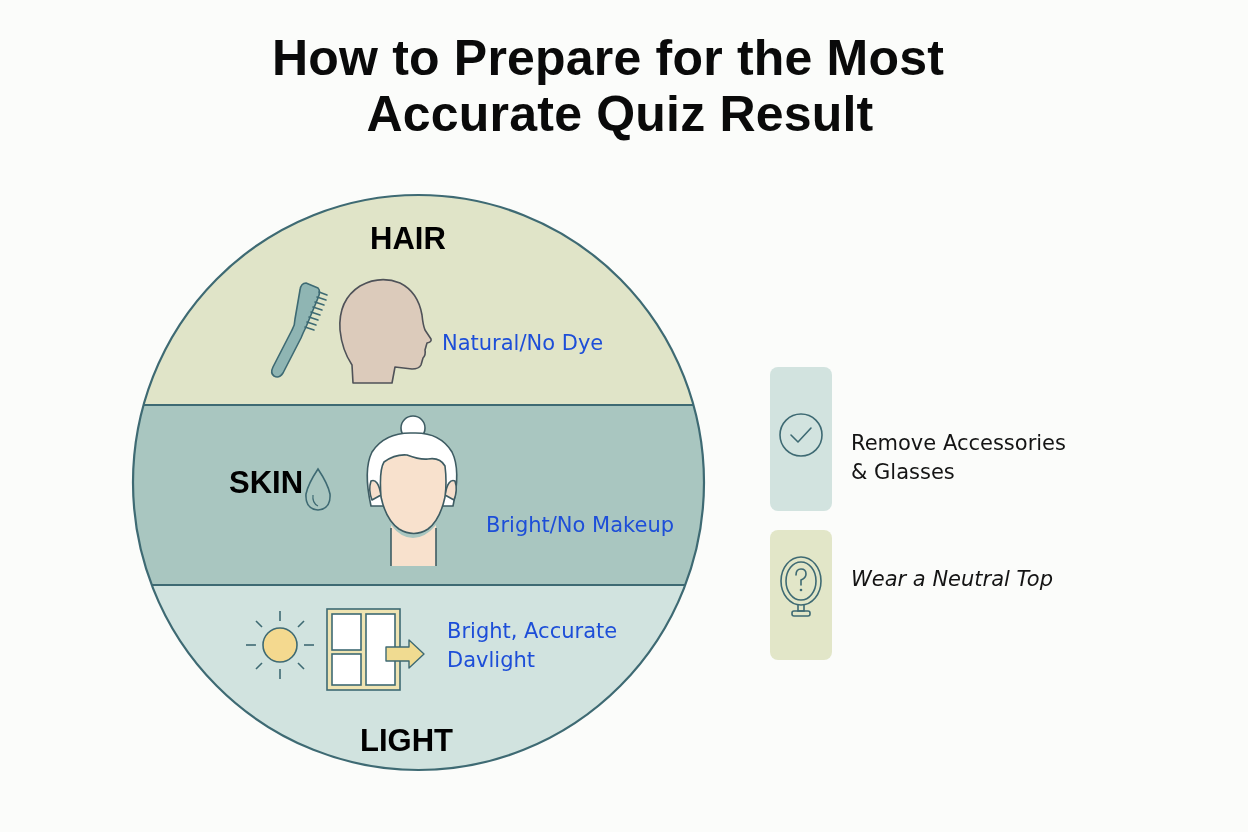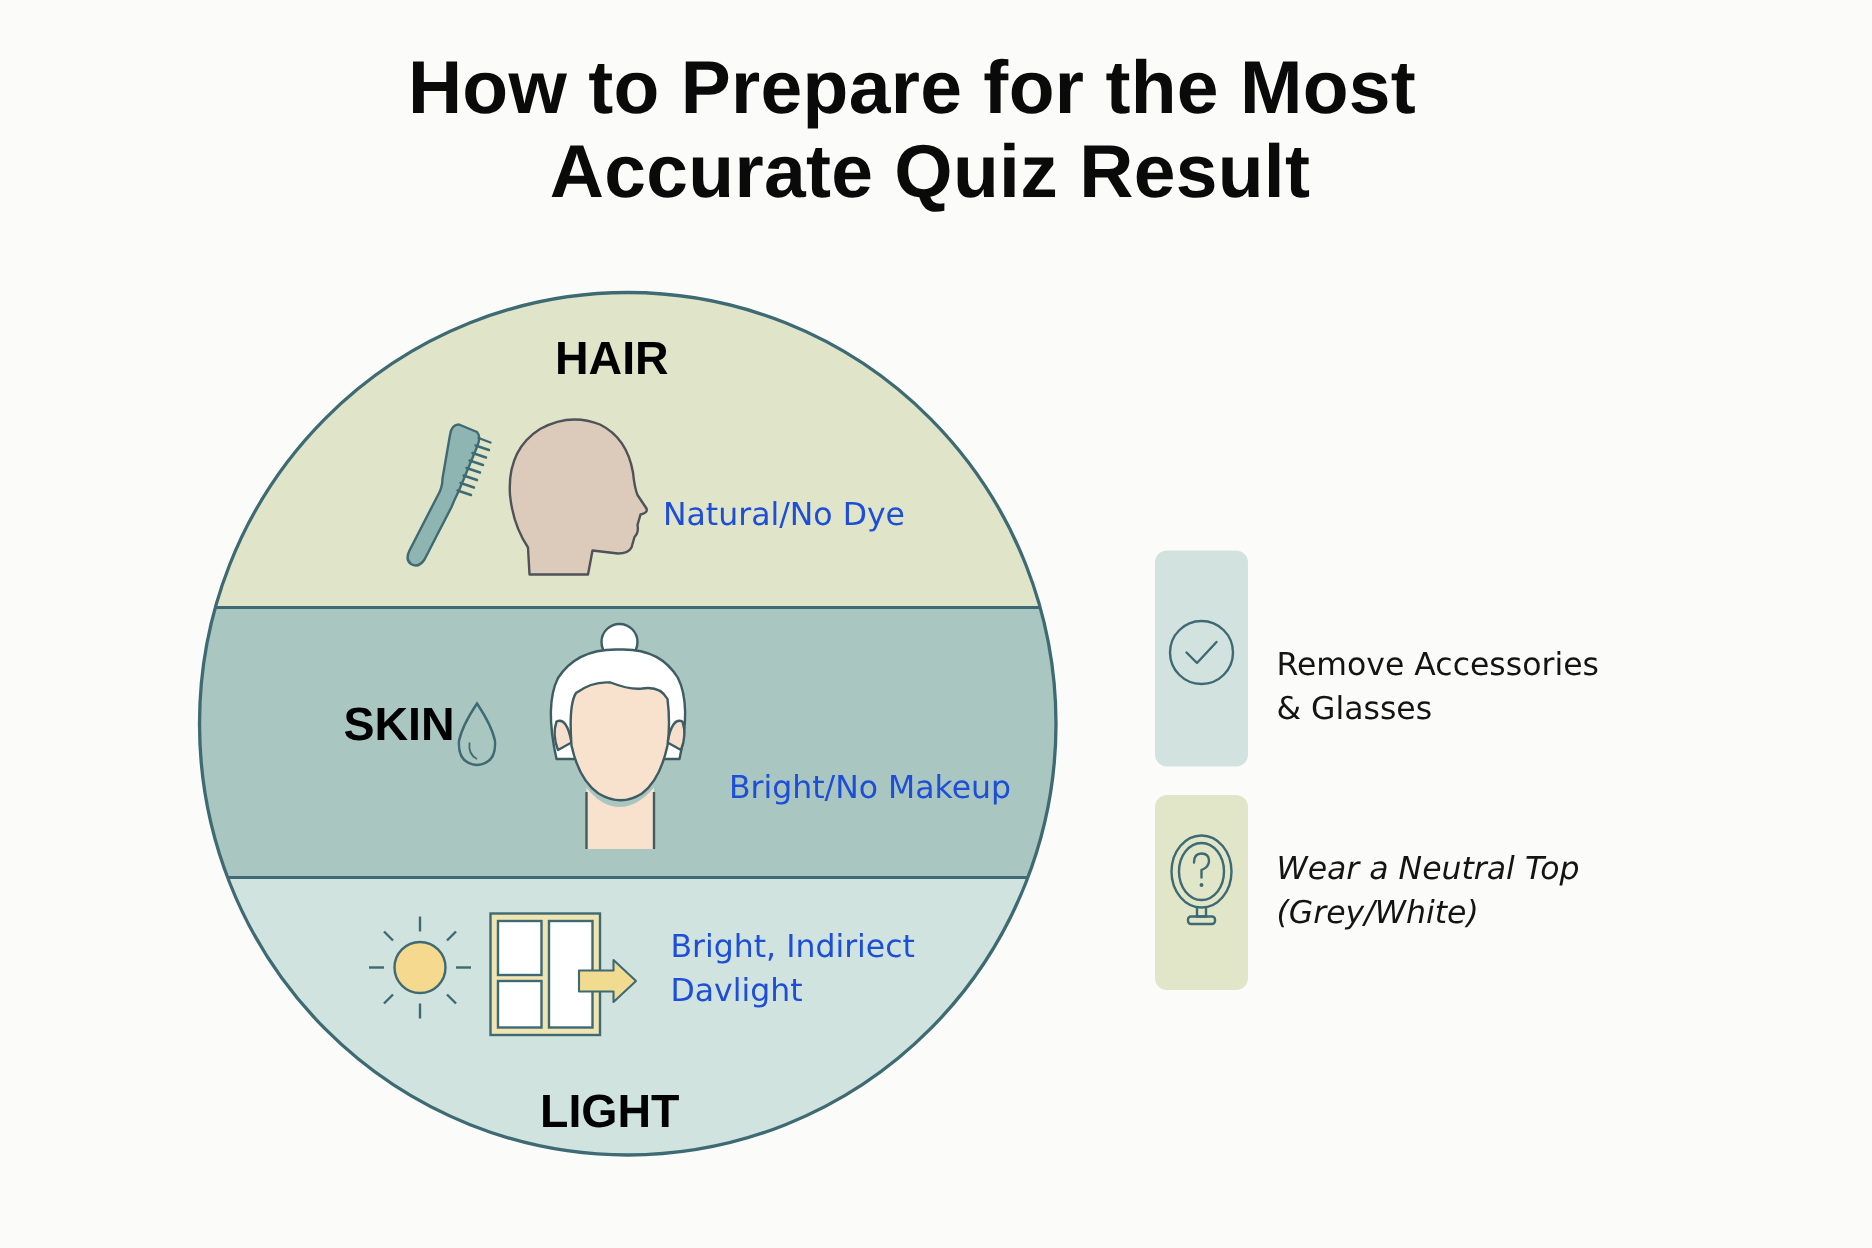--- a/index.html
+++ b/index.html
@@ -120,21 +120,21 @@
   <path d="M386 647 L409 647 L409 640 L424 654 L409 668 L409 661 L386 661 Z" fill="#f0db91" stroke="#3e6a73" stroke-width="1.4" stroke-linejoin="round"></path>
 </svg>
 
 <div class="seg-label" style="left:370px; top:221px;">HAIR</div>
 <div class="seg-text" style="left:442px; top:329px;">Natural/No Dye</div>
 
 <div class="seg-label" style="left:211px; top:465px;margin-left:18px;">SKIN</div>
 <div class="seg-text" style="left:486px; top:511px;">Bright/No Makeup</div>
 
 <div class="seg-text" style="left:447px; top:617px;">
-  <div>Bright, Indiriect</div>
+  <div>Bright, Accurate</div>
   <div>Davlight</div>
 </div>
 <div class="seg-label" style="left:360px; top:712px;margin-top:11px;">LIGHT</div>
 
 <div class="tip-card" style="left:770px; top:367px; height:144px; background:#d2e3df;"></div>
 <svg class="ico" width="50" height="50" viewBox="0 0 50 50" style="left:776px; top:410px;">
   <circle cx="25" cy="25" r="21" fill="none" stroke="#3e6a73" stroke-width="1.6"></circle>
   <path d="M15 25 L22 32 L35 18" fill="none" stroke="#3e6a73" stroke-width="1.6" stroke-linecap="round" stroke-linejoin="round"></path>
 </svg>
 <div class="tip-text" style="left:851px; top:413px;margin-top:16px;">
@@ -146,14 +146,13 @@
 <svg class="ico" width="50" height="64" viewBox="0 0 50 64" style="left:776px; top:555px;">
   <ellipse cx="25" cy="26" rx="20" ry="24" fill="none" stroke="#3e6a73" stroke-width="1.6"></ellipse>
   <ellipse cx="25" cy="26" rx="15" ry="19" fill="none" stroke="#3e6a73" stroke-width="1.6"></ellipse>
   <path d="M20 20 Q20 14 25 14 Q30 14 30 19 Q30 23 25 25 L25 30" fill="none" stroke="#3e6a73" stroke-width="1.6" stroke-linecap="round"></path>
   <circle cx="25" cy="35" r="1.3" fill="#3e6a73"></circle>
   <path d="M22 50 L22 56 L28 56 L28 50" fill="none" stroke="#3e6a73" stroke-width="1.6"></path>
   <rect x="16" y="56" width="18" height="5" rx="2" fill="none" stroke="#3e6a73" stroke-width="1.6"></rect>
 </svg>
 <div class="tip-text" style="left:851px; top:565px;font-style:italic;">
   <div>Wear a Neutral Top</div>
-  <div>(Grey/White)</div>
 </div>
 
 </body></html>

